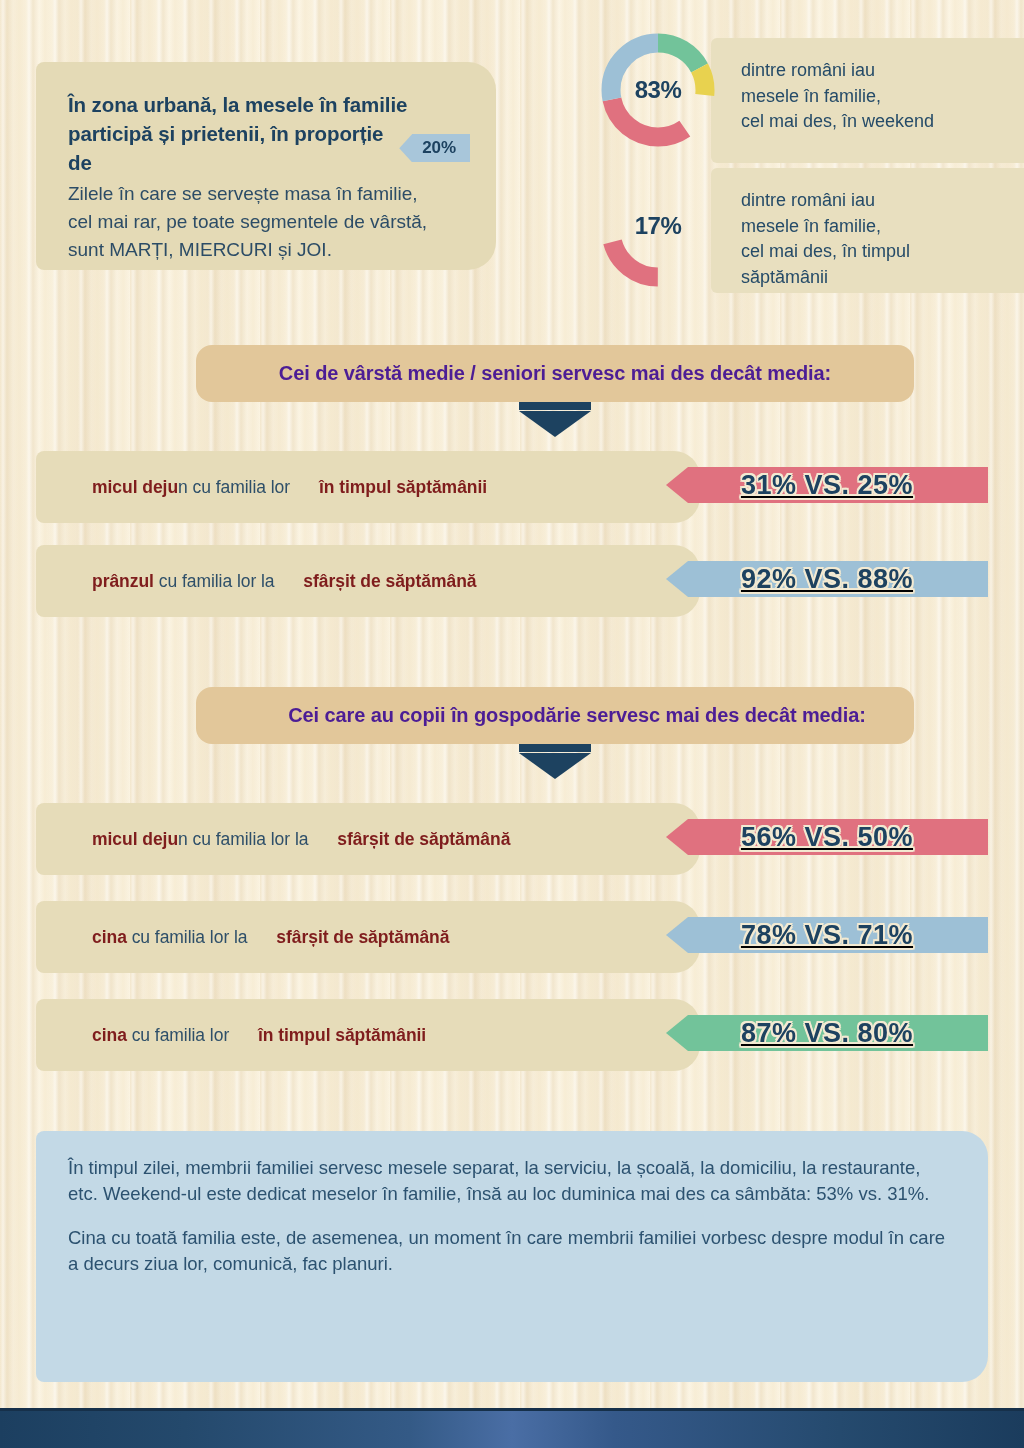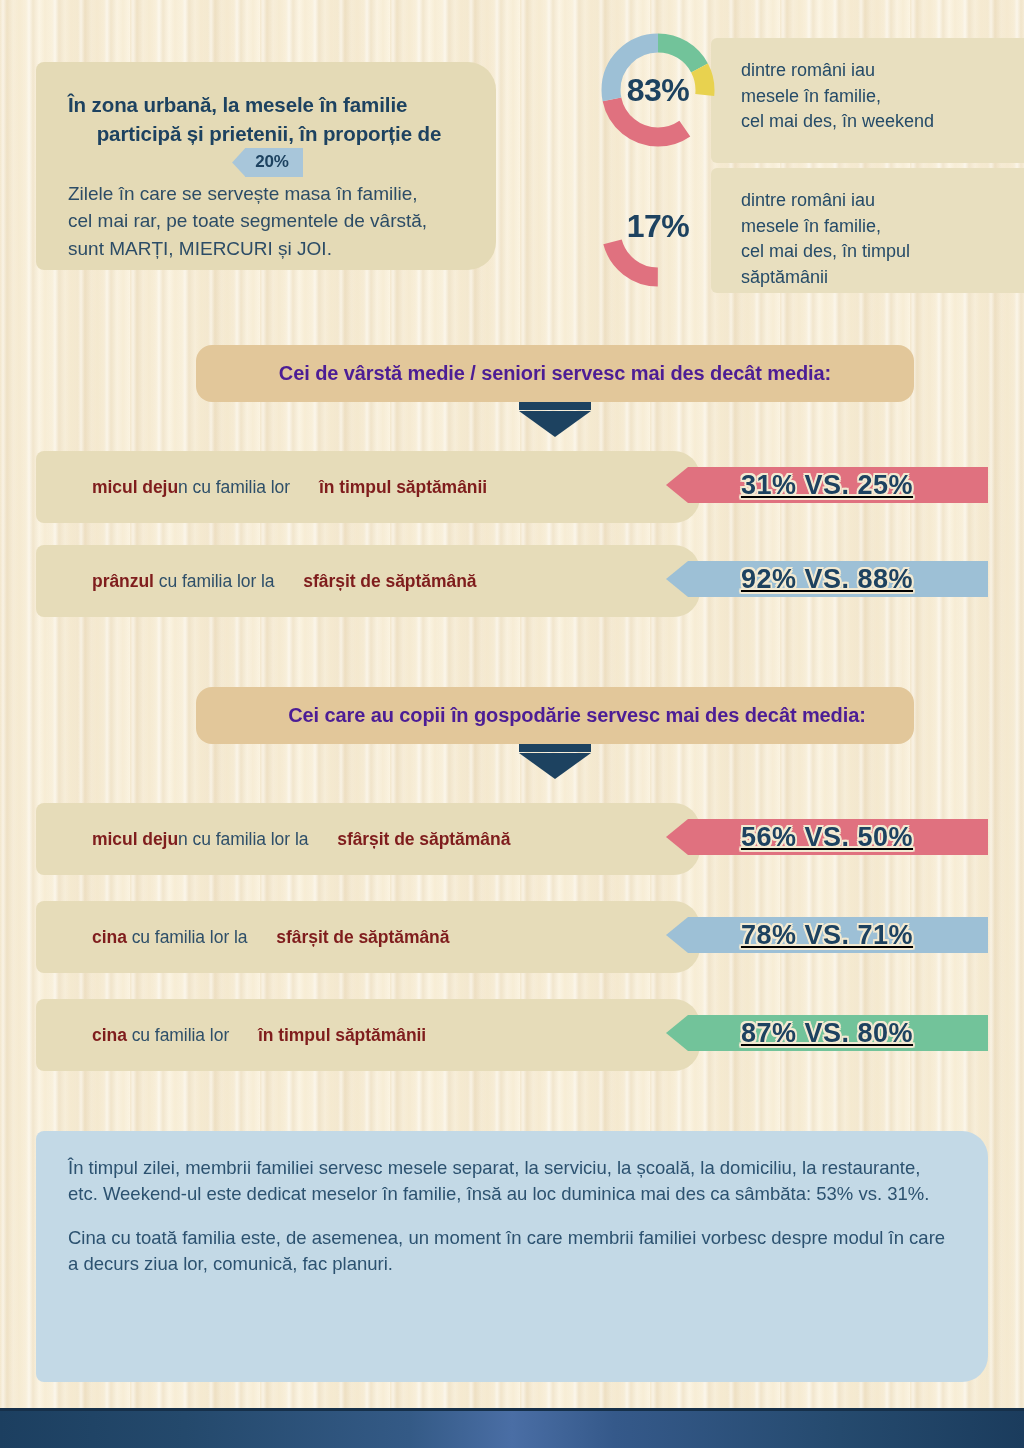--- a/index.html
+++ b/index.html
@@ -56,21 +56,20 @@
     font-size: 20.5px;
     font-weight: bold;
     color: #1d4260;
     line-height: 1.42;
     letter-spacing: -0.1px;
   }
   .intro-strong .l2 {
     display: flex;
     align-items: center;
     gap: 0;
-    flex-direction: column;
   }
   .badge-20 {
     position: relative;
     display: inline-block;
     margin-left: 10px;
     background: #a8c6da;
     color: #1d4260;
     font-size: 17px;
     font-weight: bold;
     padding: 4px 14px 4px 10px;
@@ -110,21 +109,21 @@
     width: 124px;
     height: 124px;
   }
   .donut-wrap svg { display: block; }
   .donut-label {
     position: absolute;
     inset: 0;
     display: flex;
     align-items: center;
     justify-content: center;
-    font-size: 32px;
+    font-size: 24px;
     font-weight: bold;
     color: #1d4260;
     letter-spacing: -0.5px;
   }
 
   
   .section-head {
     position: absolute;
     left: 196px;
     width: 718px;

